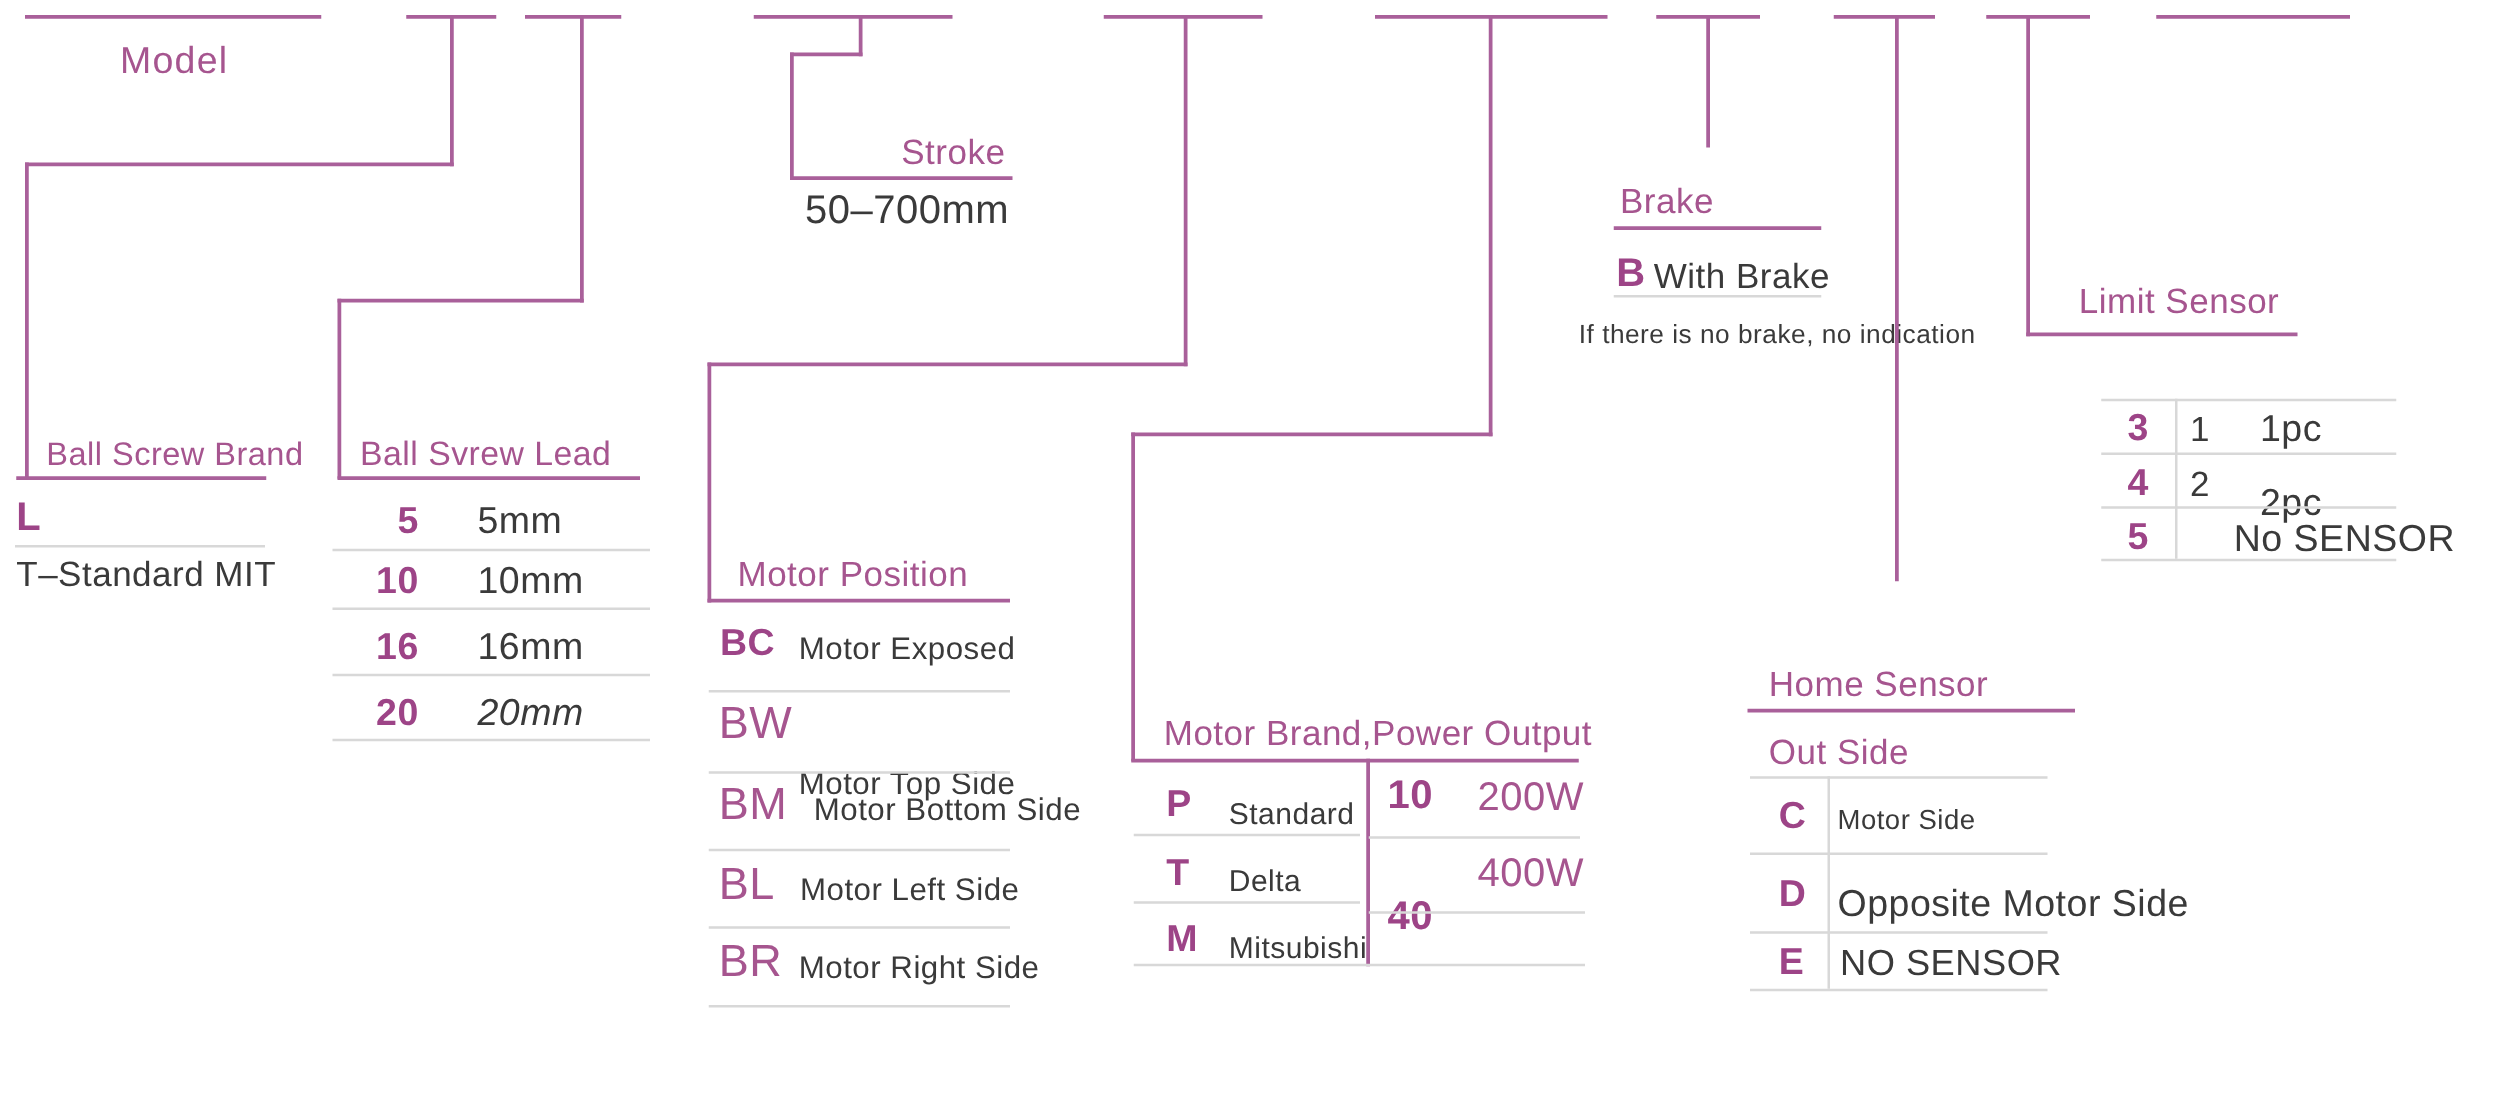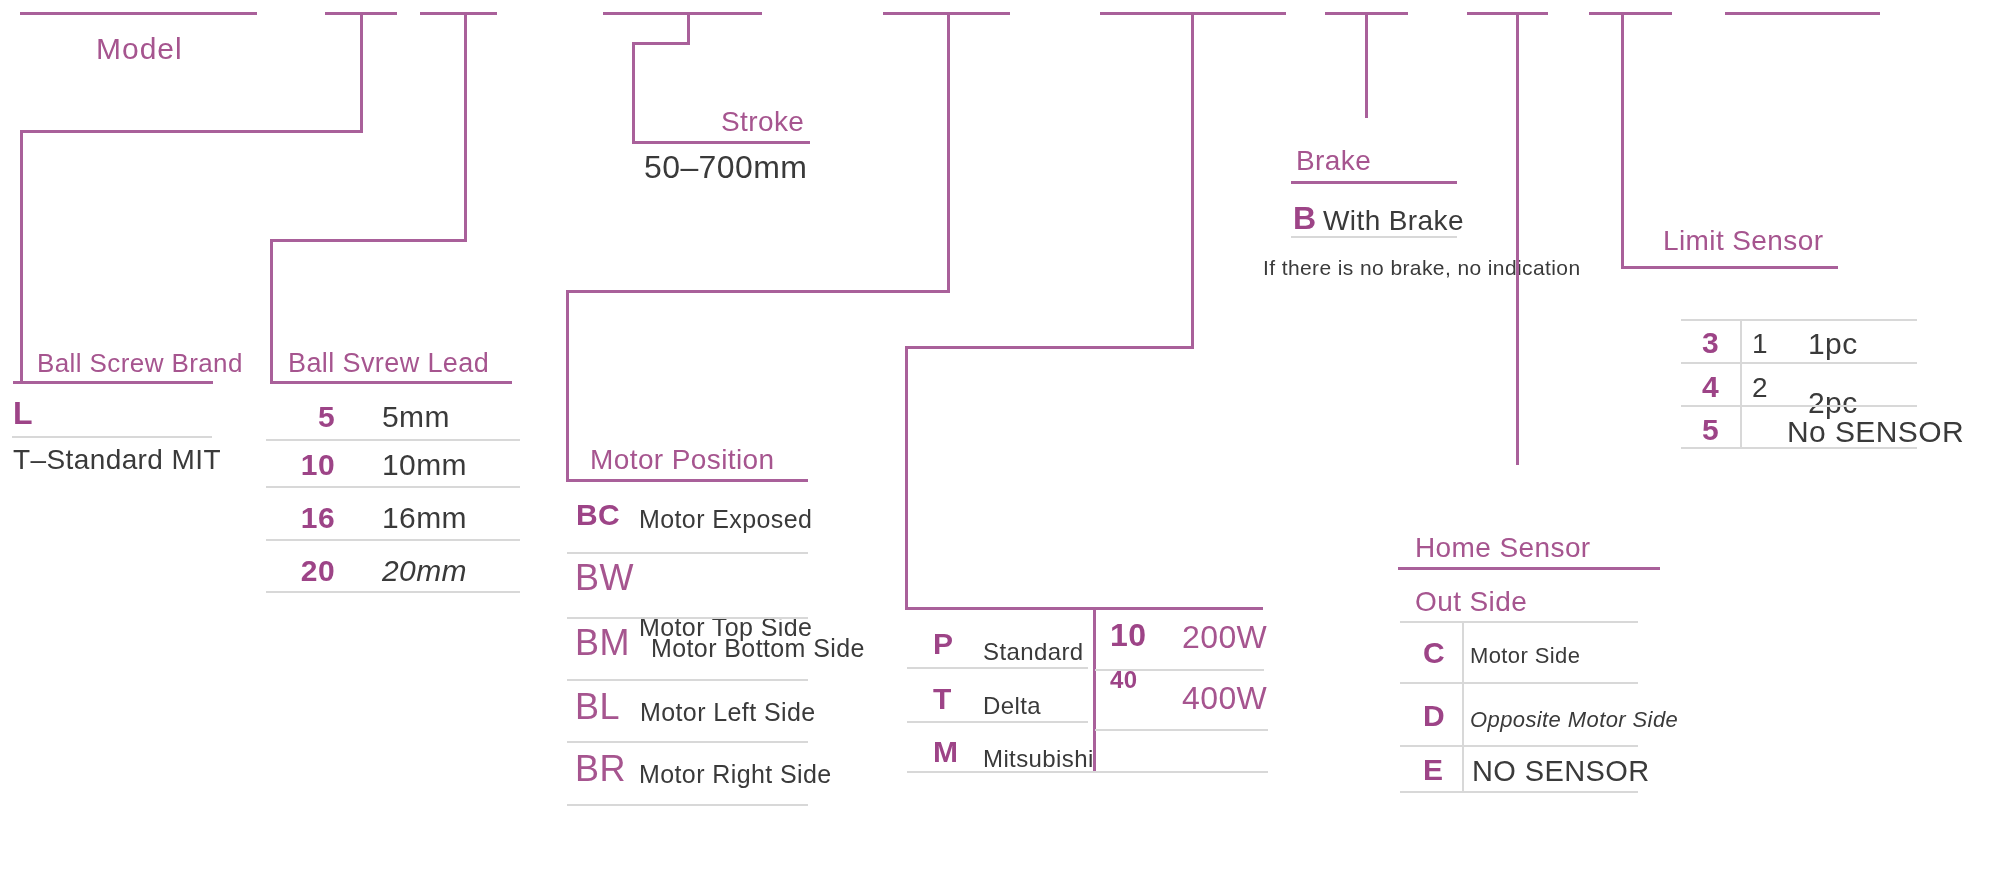--- a/index.html
+++ b/index.html
@@ -101,39 +101,40 @@
   <div class="gl" style="left:567px;top:741px;width:241px;"></div>
 
   <div class="t mag" style="left:575px;top:751px;font-size:36px;">BR</div>
   <div class="t dark" style="left:639px;top:762px;font-size:25px;">Motor Right Side</div>
   <div class="gl" style="left:567px;top:804px;width:241px;"></div>
 
   <div class="vl" style="left:1191px;top:12px;height:337px;"></div>
   <div class="hl" style="left:905px;top:346px;width:289px;"></div>
   <div class="vl" style="left:905px;top:346px;height:263px;"></div>
   <div class="hl" style="left:905px;top:607px;width:358px;"></div>
+  <div class="t mag" style="left:931px;top:573px;font-size:28px;">Motor Brand,Power Output</div>
   <div class="vl" style="left:1093px;top:607px;height:166px;"></div>
 
   <div class="t bold" style="left:933px;top:629px;font-size:30px;">P</div>
   <div class="t dark" style="left:983px;top:640px;font-size:24px;">Standard</div>
   <div class="gl" style="left:907px;top:667px;width:181px;"></div>
 
   <div class="t bold" style="left:933px;top:684px;font-size:30px;">T</div>
   <div class="t dark" style="left:983px;top:694px;font-size:24px;">Delta</div>
   <div class="gl" style="left:907px;top:721px;width:181px;"></div>
 
   <div class="t bold" style="left:933px;top:737px;font-size:30px;">M</div>
   <div class="t dark" style="left:983px;top:747px;font-size:24px;">Mitsubishi</div>
   <div class="gl" style="left:907px;top:771px;width:361px;"></div>
 
   <div class="t bold" style="left:1110px;top:619px;font-size:32px;">10</div>
   <div class="t mag" style="left:1182px;top:621px;font-size:32px;">200W</div>
   <div class="gl" style="left:1095px;top:669px;width:169px;"></div>
 
-  <div class="t bold" style="left:1110px;top:668px;font-size:24px;">40</div>
+  <div class="t bold" style="left:1110px;top:716px;font-size:32px;">40</div>
   <div class="t mag" style="left:1182px;top:682px;font-size:32px;">400W</div>
   <div class="gl" style="left:1095px;top:729px;width:173px;"></div>
 
   <div class="vl" style="left:1365px;top:12px;height:106px;"></div>
   <div class="t mag" style="left:1296px;top:147px;font-size:28px;">Brake</div>
   <div class="hl" style="left:1291px;top:181px;width:166px;"></div>
   <div class="t bold" style="left:1293px;top:202px;font-size:32px;">B</div>
   <div class="t dark" style="left:1323px;top:207px;font-size:28px;">With Brake</div>
   <div class="gl" style="left:1291px;top:236px;width:166px;"></div>
   <div class="t dark" style="left:1237px;top:257px;font-size:21px;margin-left:26px;">If there is no brake, no indication</div>
@@ -143,21 +144,21 @@
   <div class="hl" style="left:1398px;top:567px;width:262px;"></div>
   <div class="t mag" style="left:1415px;top:588px;font-size:28px;">Out Side</div>
   <div class="gl" style="left:1400px;top:621px;width:238px;"></div>
   <div class="gv" style="left:1462px;top:621px;height:170px;"></div>
 
   <div class="t bold" style="left:1423px;top:638px;font-size:30px;">C</div>
   <div class="t dark" style="left:1470px;top:645px;font-size:22px;">Motor Side</div>
   <div class="gl" style="left:1400px;top:682px;width:238px;"></div>
 
   <div class="t bold" style="left:1423px;top:701px;font-size:30px;">D</div>
-  <div class="t dark" style="left:1470px;top:709px;font-size:22px;font-style:italic;">Opposite Motor Side</div>
+  <div class="t dark" style="left:1470px;top:709px;font-size:30px;">Opposite Motor Side</div>
   <div class="gl" style="left:1400px;top:745px;width:238px;"></div>
 
   <div class="t bold" style="left:1423px;top:755px;font-size:30px;">E</div>
   <div class="t dark" style="left:1472px;top:757px;font-size:29px;">NO SENSOR</div>
   <div class="gl" style="left:1400px;top:791px;width:238px;"></div>
 
   <div class="vl" style="left:1621px;top:12px;height:257px;"></div>
   <div class="t mag" style="left:1663px;top:227px;font-size:28px;">Limit Sensor</div>
   <div class="hl" style="left:1621px;top:266px;width:217px;"></div>
 

